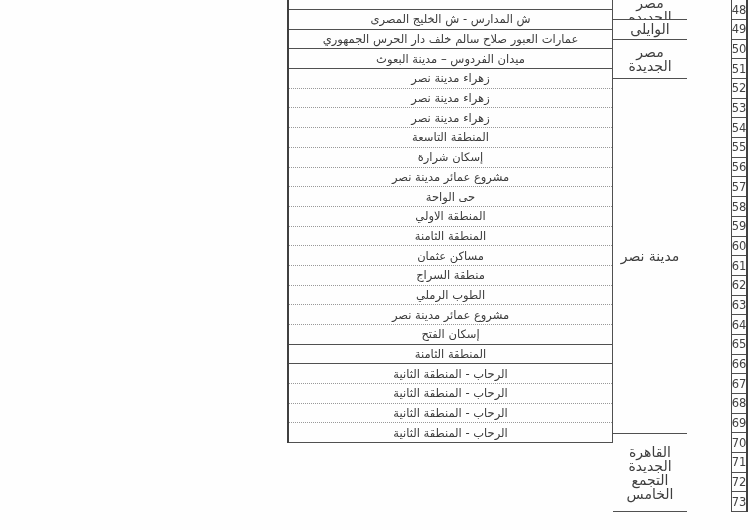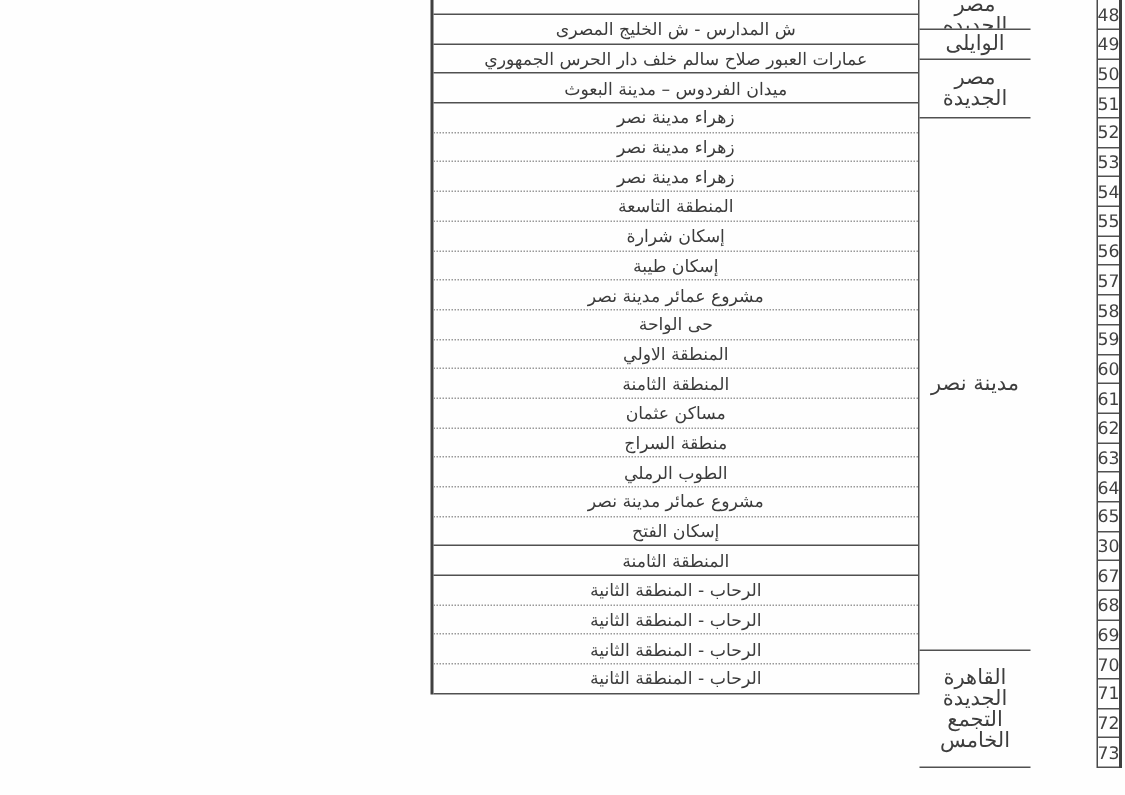--- a/index.html
+++ b/index.html
@@ -101,21 +101,20 @@
     <div class="col col-areas" id="col-areas">
         <div class="area-row sep-solid"></div>
         <div class="area-row sep-solid">ش المدارس - ش الخليج المصرى</div>
         <div class="area-row sep-solid">عمارات العبور صلاح سالم خلف دار الحرس الجمهوري</div>
         <div class="area-row sep-solid">ميدان الفردوس – مدينة البعوث</div>
         <div class="area-row sep-dotted">زهراء مدينة نصر</div>
         <div class="area-row sep-dotted">زهراء مدينة نصر</div>
         <div class="area-row sep-dotted">زهراء مدينة نصر</div>
         <div class="area-row sep-dotted">المنطقة التاسعة</div>
         <div class="area-row sep-dotted">إسكان شرارة</div>
-        <div class="area-row sep-dotted">إسكان طيبة</div>
         <div class="area-row sep-dotted">مشروع عمائر مدينة نصر</div>
         <div class="area-row sep-dotted">حى الواحة</div>
         <div class="area-row sep-dotted">المنطقة الاولي</div>
         <div class="area-row sep-dotted">المنطقة الثامنة</div>
         <div class="area-row sep-dotted">مساكن عثمان</div>
         <div class="area-row sep-dotted">منطقة السراج</div>
         <div class="area-row sep-dotted">الطوب الرملي</div>
         <div class="area-row sep-dotted">مشروع عمائر مدينة نصر</div>
         <div class="area-row sep-solid">إسكان الفتح</div>
         <div class="area-row sep-solid">المنطقة الثامنة</div>
@@ -144,21 +143,21 @@
         <div class="num-cell">56</div>
         <div class="num-cell">57</div>
         <div class="num-cell">58</div>
         <div class="num-cell">59</div>
         <div class="num-cell">60</div>
         <div class="num-cell">61</div>
         <div class="num-cell">62</div>
         <div class="num-cell">63</div>
         <div class="num-cell">64</div>
         <div class="num-cell">65</div>
-        <div class="num-cell">30</div>
+        <div class="num-cell">66</div>
         <div class="num-cell">67</div>
         <div class="num-cell">68</div>
         <div class="num-cell">69</div>
         <div class="num-cell">70</div>
         <div class="num-cell">71</div>
         <div class="num-cell">72</div>
         <div class="num-cell">73</div>
       </div>
   </div>
 </div>

